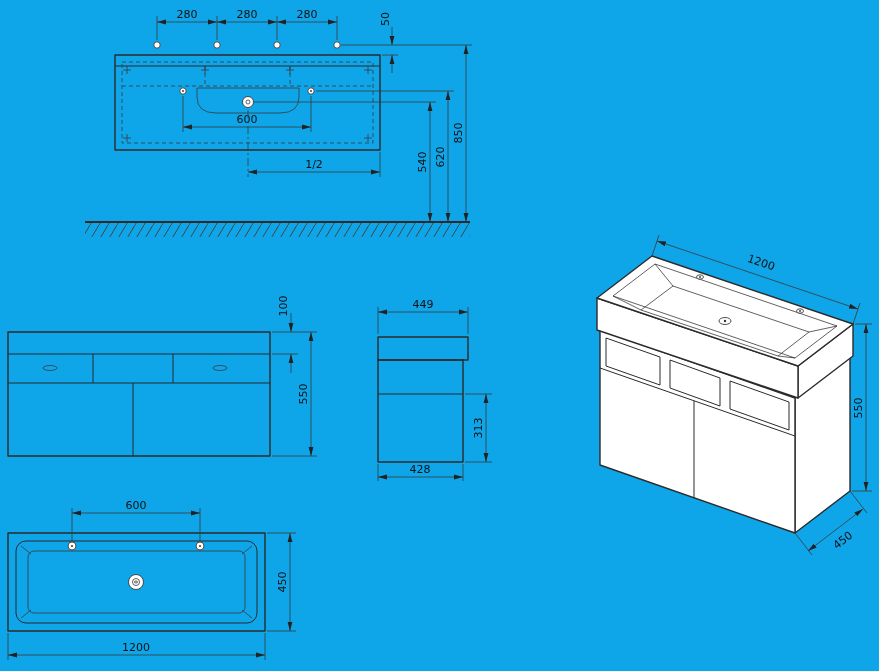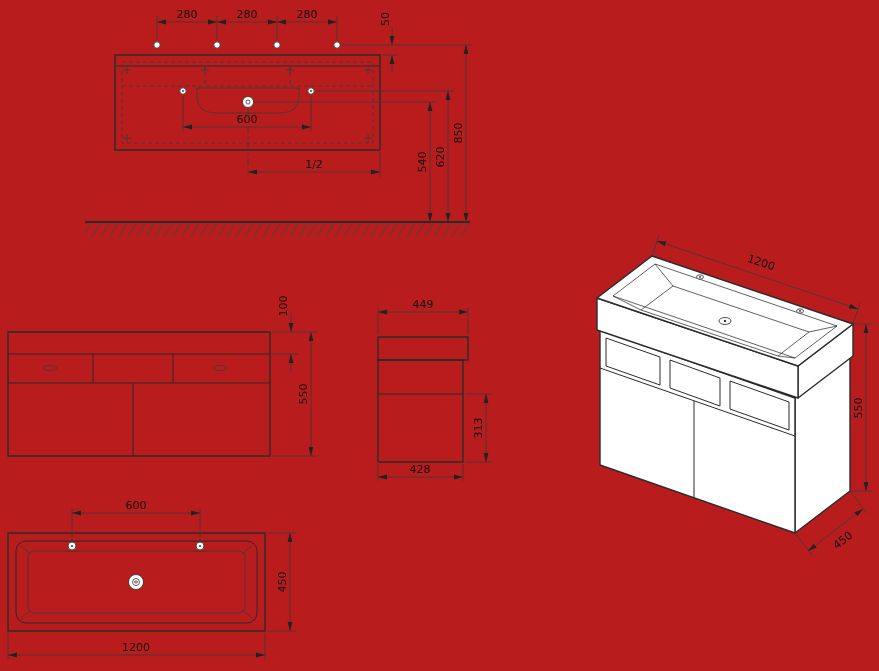--- a/index.html
+++ b/index.html
@@ -1,21 +1,21 @@
 <!DOCTYPE html>
 <html><head>
 <meta charset="utf-8">
 <style>
   * { margin:0; padding:0; box-sizing:border-box; }
   html,body { background:#ffffff; }
   body {
     width:879px; height:671px;
     font-family:"DejaVu Sans","Liberation Sans",sans-serif;
   }
-  .sheet { position:relative; width:879px; height:671px; background:#b91c1c; overflow:hidden; }
+  .sheet { position:relative; width:879px; height:671px; background:#0ea5e9; overflow:hidden; }
   svg { display:block; }
   .outline { fill:none; stroke:#2b2b2b; stroke-width:1.4; stroke-linejoin:round; }
   .med     { fill:none; stroke:#2b2b2b; stroke-width:1; }
   .thin    { fill:none; stroke:#3a3a3a; stroke-width:0.8; }
   .dash    { stroke-dasharray:4 3; }
   .cline   { stroke-dasharray:8 3 2 3; }
   .dim     { fill:none; stroke:#3a3a3a; stroke-width:0.8; }
   .face    { fill:#ffffff; stroke:#2b2b2b; stroke-width:1.4; stroke-linejoin:round; }
   .hole    { fill:#ffffff; stroke:#3a3a3a; stroke-width:0.9; }
   .dot     { fill:#333; stroke:none; }

